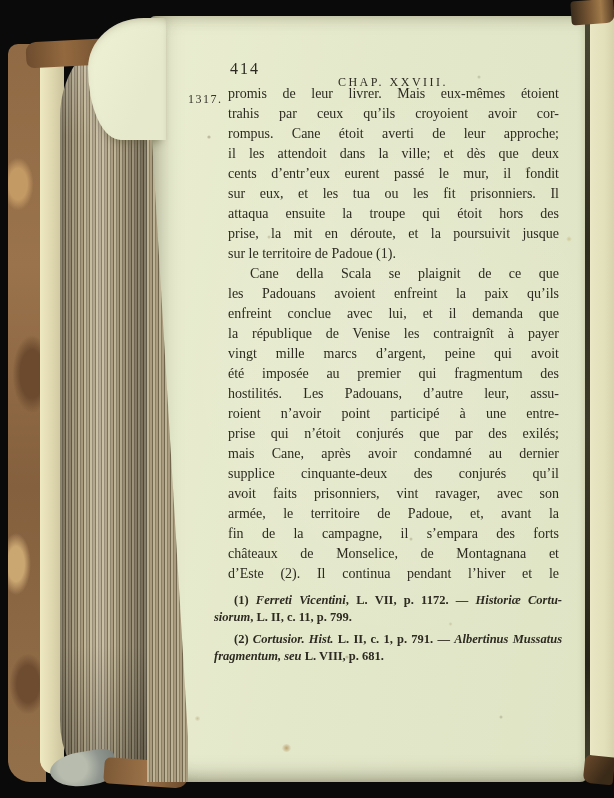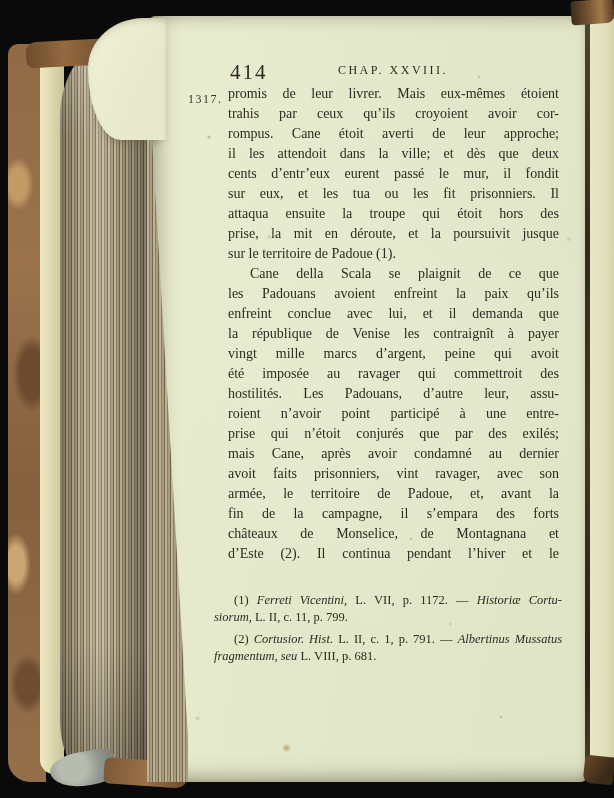--- a/index.html
+++ b/index.html
@@ -52,31 +52,31 @@
   .facing-sliver{left:590px;top:10px;width:24px;height:752px;
     background:linear-gradient(90deg,#e9e7c4,#e2e0ba 60%,#d6d3ac);}
   .debris-tr{left:571px;top:0;width:43px;height:24px;transform:rotate(-4deg);border-radius:4px 2px 8px 4px;
     background:linear-gradient(90deg,#3a2c1c,#7c5a36 45%,#a07a4a 70%,#553c24);}
   .debris-br{left:584px;top:756px;width:30px;height:28px;transform:rotate(6deg);border-radius:6px 2px 4px 8px;
     background:linear-gradient(120deg,#6b4a2c,#3a2a18 70%);}
 
   
   .print{color:#2d2b21;}
   .header-row{left:80px;top:44px;width:330px;height:20px;}
-  .page-number{left:2px;top:0;font-size:21px;letter-spacing:2px;}
-  .running-head{left:50%;top:3px;transform:translateX(-50%);font-size:12px;letter-spacing:2.5px;white-space:nowrap;}
+  .page-number{left:2px;top:0;font-size:16px;letter-spacing:2px;}
+  .running-head{left:50%;top:15px;transform:translateX(-50%);font-size:12px;letter-spacing:2.5px;white-space:nowrap;}
   .margin-note{left:40px;top:76px;font-size:12px;letter-spacing:1.5px;color:#35332a;}
   .body-text{left:80px;top:68px;width:331px;font-size:14px;line-height:20px;}
   .bline{position:static;text-align:justify;text-align-last:justify;white-space:normal;}
   .bline.noj{text-align-last:left;}
   .bline.indent{text-indent:22px;}
   .footnotes{left:66px;top:576px;width:348px;font-size:12.5px;line-height:16.5px;}
   .footnote{position:static;}
   .footnote + .footnote{margin-top:6px;}
-  .fn-line{position:static;text-align:left;}
+  .fn-line{position:static;text-align:left;font-weight:bold;}
   .fn-line.fn-first{text-indent:20px;text-align:justify;text-align-last:justify;}
   .fn-line .it{position:static;font-style:italic;}
   .fn-line span{position:static;text-align:center;}
 
   
   .stain1{left:133px;top:728px;width:11px;height:8px;border-radius:50%;opacity:.55;
     background:radial-gradient(circle,#9a6a28,rgba(154,106,40,0) 70%);}
   .stain2{left:46px;top:700px;width:7px;height:5px;border-radius:50%;opacity:.3;
     background:radial-gradient(circle,#8d6a30,rgba(141,106,48,0) 70%);}
   .stain3{left:418px;top:220px;width:6px;height:6px;border-radius:50%;opacity:.4;
@@ -115,25 +115,26 @@
         <div class="bline">cents d’entr’eux eurent passé le mur, il fondit</div>
         <div class="bline">sur eux, et les tua ou les fit prisonniers. Il</div>
         <div class="bline">attaqua ensuite la troupe qui étoit hors des</div>
         <div class="bline">prise, la mit en déroute, et la poursuivit jusque</div>
         <div class="bline noj">sur le territoire de Padoue (1).</div>
         <div class="bline indent">Cane della Scala se plaignit de ce que</div>
         <div class="bline">les Padouans avoient enfreint la paix qu’ils</div>
         <div class="bline">enfreint conclue avec lui, et il demanda que</div>
         <div class="bline">la république de Venise les contraignît à payer</div>
         <div class="bline">vingt mille marcs d’argent, peine qui avoit</div>
-        <div class="bline">été imposée au ravager qui commettroit des</div>
+        <div class="bline">été imposée au premier qui fragmentum des</div>
         <div class="bline">hostilités. Les Padouans, d’autre leur, assu-</div>
         <div class="bline">roient n’avoir point participé à une entre-</div>
         <div class="bline">prise qui n’étoit conjurés que par des exilés;</div>
         <div class="bline">mais Cane, après avoir condamné au dernier</div>
+        <div class="bline">supplice cinquante-deux des conjurés qu’il</div>
         <div class="bline">avoit faits prisonniers, vint ravager, avec son</div>
         <div class="bline">armée, le territoire de Padoue, et, avant la</div>
         <div class="bline">fin de la campagne, il s’empara des forts</div>
         <div class="bline">châteaux de Monselice, de Montagnana et</div>
         <div class="bline">d’Este (2). Il continua pendant l’hiver et le</div>
       </div>
     <div class="footnotes">
         <div class="footnote">
           <div class="fn-line fn-first"><span>(1) </span><span class="it">Ferreti Vicentini</span><span>, L. VII, p. 1172. — </span><span class="it">Historiæ Cortu-</span></div>
           <div class="fn-line"><span class="it">siorum</span><span>, L. II, c. 11, p. 799.</span></div>

